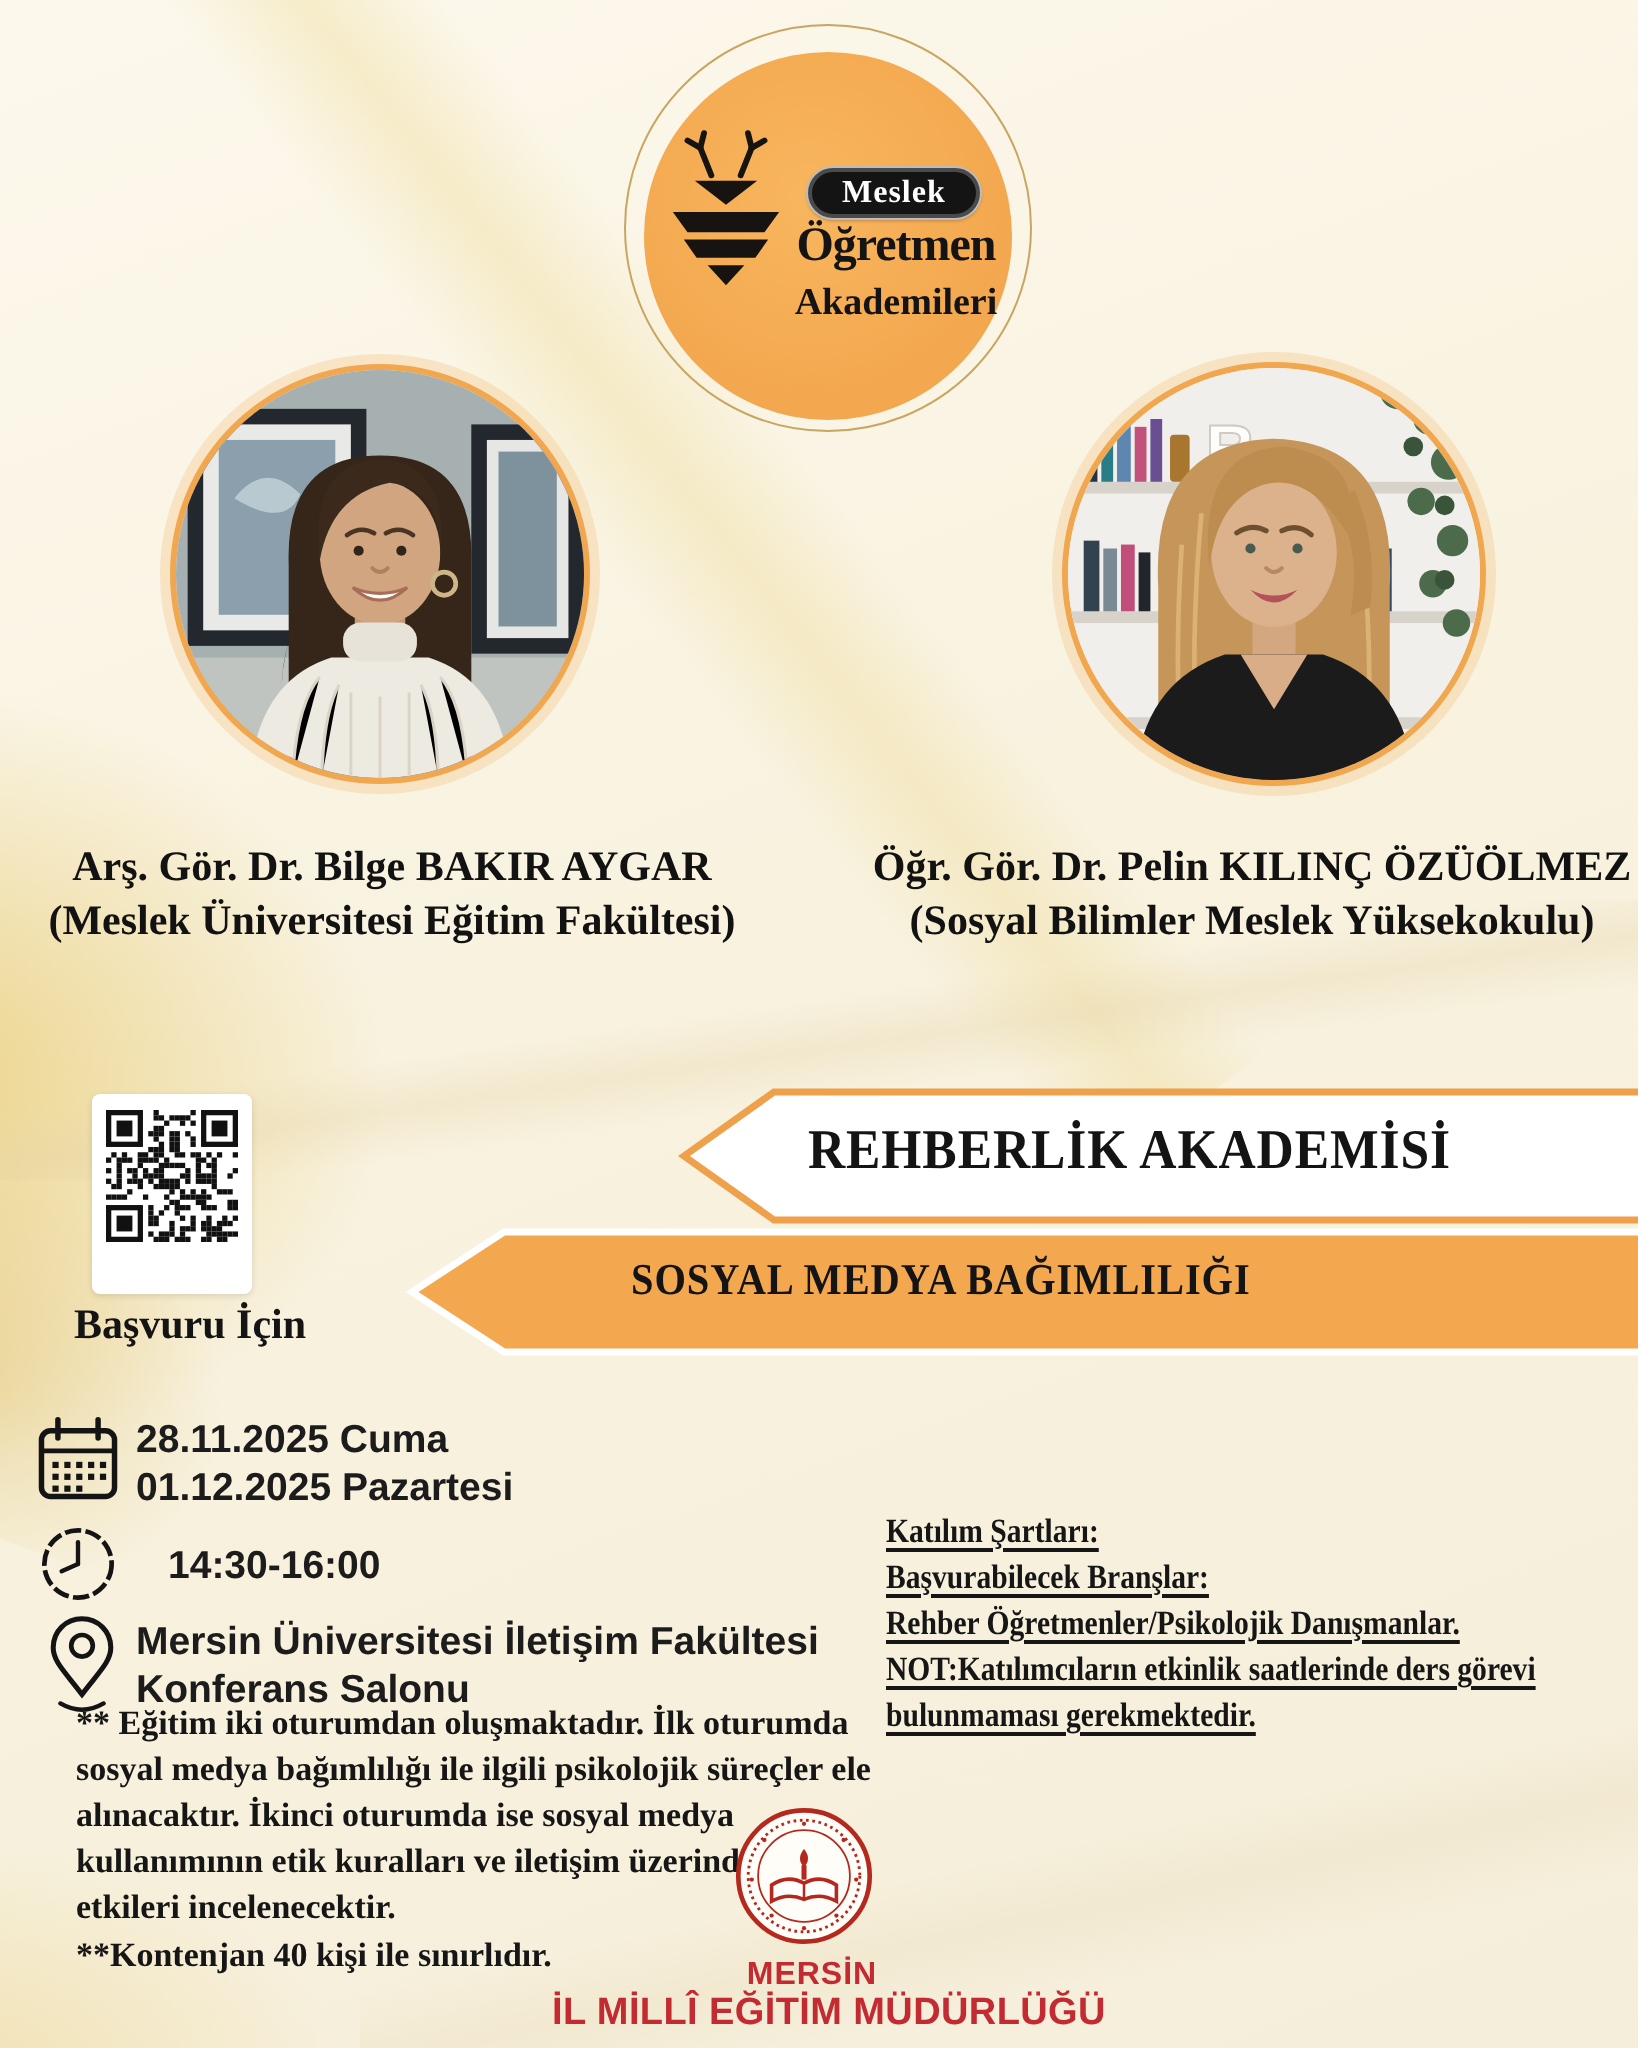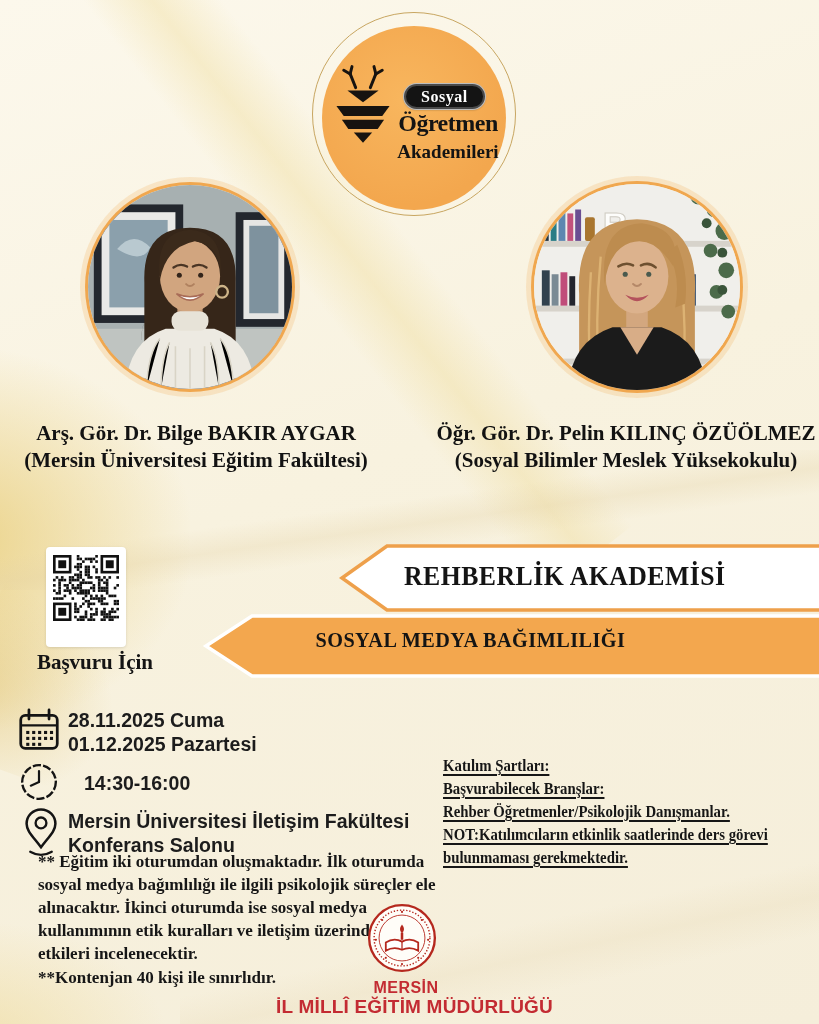--- a/index.html
+++ b/index.html
@@ -128,21 +128,21 @@
           <path d="M50,9 l7,-4"></path>
           <path d="M50,9 l-2,-8"></path>
       </g>
       <polygon points="19,27 53,27 36,40"></polygon>
       <polygon points="7,44 65,44 57,55 15,55"></polygon>
       <polygon points="13,59 59,59 52,69 20,69"></polygon>
       <polygon points="26,73 46,73 36,84"></polygon>
     </svg>
   </div>
   <div class="city-pill">
-    <span>Sosyal</span>
+    <span>Meslek</span>
   </div>
   <div class="logo-title">Öğretmen</div>
   <div class="logo-sub">Akademileri</div>
 
   <div class="photo photo-left">
     <svg width="204" height="204" viewBox="0 0 210 210">
       <rect width="210" height="210" fill="#a7b0b1"></rect>
       <rect y="148" width="210" height="62" fill="#bfc4c1"></rect>
       <rect x="6" y="20" width="92" height="122" fill="#23272e"></rect>
       <rect x="14" y="28" width="76" height="106" fill="#e9e9e7"></rect>
@@ -231,21 +231,21 @@
       <circle cx="117" cy="92" r="2.6" fill="#4a5a4e"></circle>
       <path d="M101,102 q4,4 8,0" stroke="#b58868" stroke-width="2" fill="none" stroke-linecap="round"></path>
       <path d="M93,113 q12,6 24,0 q-12,13 -24,0 Z" fill="#b4525c"></path>
       <path d="M34,210 Q38,160 80,146 L130,146 Q172,160 176,210 Z" fill="#1b1b1b"></path>
       <path d="M88,146 L122,146 L105,174 Z" fill="#d8ad87"></path>
     </svg>
   </div>
 
   <div class="speaker speaker-left">
     <div>Arş. Gör. Dr. Bilge BAKIR AYGAR</div>
-    <div>(Mersin Üniversitesi Eğitim Fakültesi)</div>
+    <div>(Meslek Üniversitesi Eğitim Fakültesi)</div>
   </div>
   <div class="speaker speaker-right">
     <div>Öğr. Gör. Dr. Pelin KILINÇ ÖZÜÖLMEZ</div>
     <div>(Sosyal Bilimler Meslek Yüksekokulu)</div>
   </div>
 
   <div class="qr-card">
     <div><svg width="66" height="66" viewBox="0 0 66 66" fill="#111">
           <rect x="23.76" y="0.00" width="2.64" height="2.64"></rect>
           <rect x="42.24" y="0.00" width="2.64" height="2.64"></rect>

